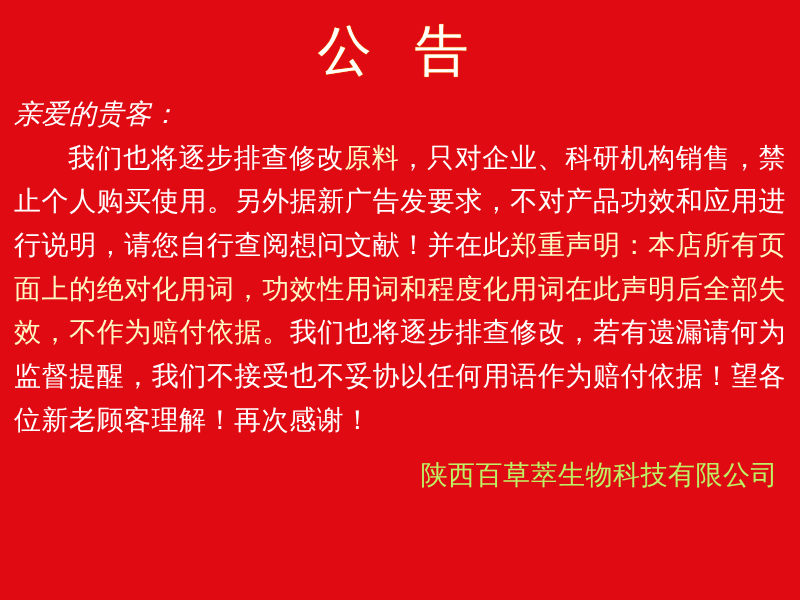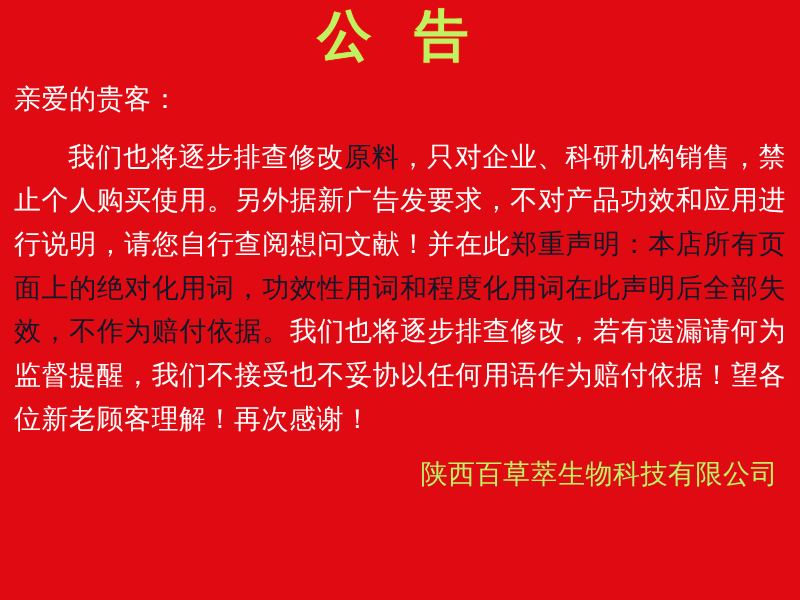--- a/index.html
+++ b/index.html
@@ -15,47 +15,48 @@
   }
   .notice {
     width: 800px;
     height: 600px;
     box-sizing: border-box;
     background: #e00b12;
     position: relative;
   }
   .title {
     text-align: center;
-    color: #bef264;
+    color: #ffffff;
     font-size: 54px;
-    font-weight: bold;
+    font-weight: normal;
     letter-spacing: 14px;
-    padding-top: 3px;
+    padding-top: 18px;
     line-height: 1.2;
     text-shadow: 0 0 1px #fff200;
   }
   .body-text {
     color: #ffffff;
     font-size: 27px;
     line-height: 1.62;
     padding: 10px 14px 0 14px;
     text-align: justify;
     letter-spacing: 0.5px;
   }
   .para {
     margin: 0;
   }
   .para.greeting {
-    margin-bottom: 14px;
+    margin-bottom: 0;
+    font-style: italic;
   }
   .para.indent {
     text-indent: 2em;
   }
   .hl {
-    color: #0f172a;
+    color: #fef9c3;
   }
   .signature {
     color: #bef264;
     font-size: 27px;
     text-align: right;
     padding: 14px 22px 0 0;
     letter-spacing: 0.5px;
   }
 </style>
 </head>

